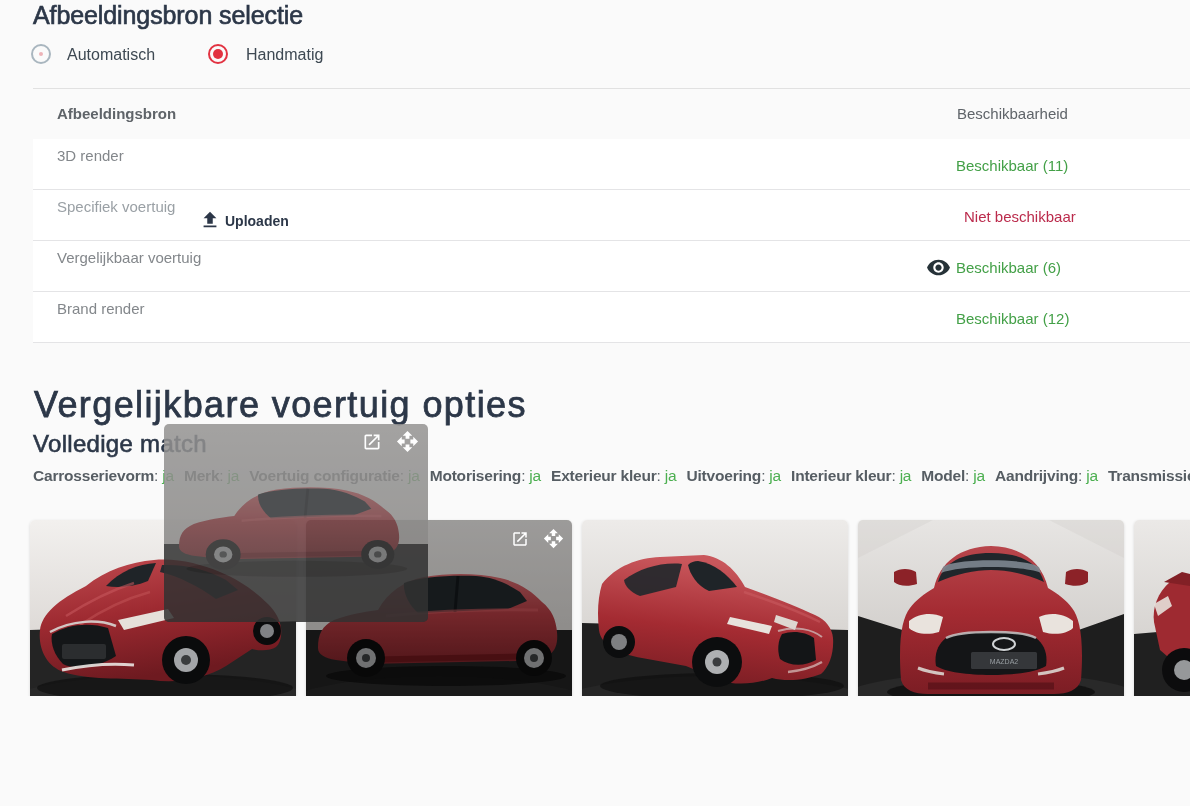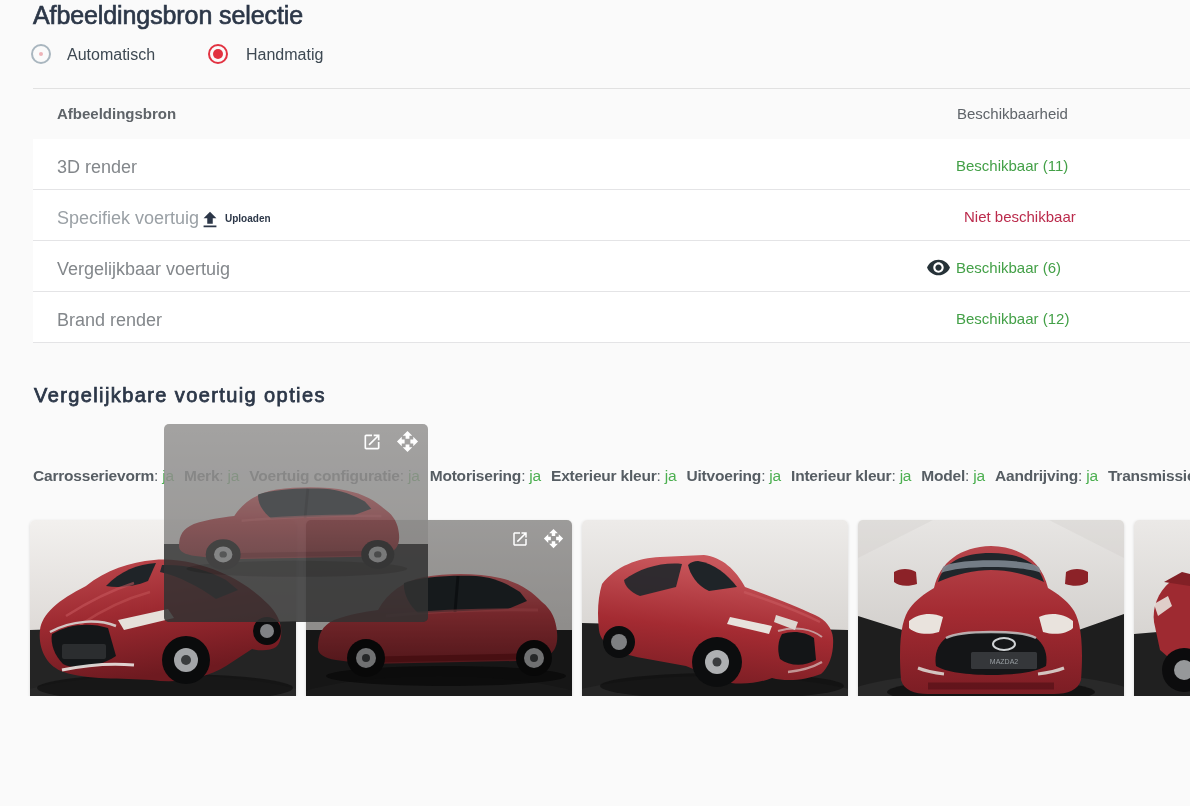--- a/index.html
+++ b/index.html
@@ -11,27 +11,27 @@
   .radio-outer { width:20px; height:20px; border-radius:50%; }
   .r1 { left:31px; top:44px; border:2px solid #a9b6bf; }
   .r1 .dot { position:absolute; left:6px; top:6px; width:4px; height:4px; border-radius:50%; background:#edb3b7; }
   .r2 { left:208px; top:44px; border:2px solid #e23241; }
   .r2 .dot { position:absolute; left:3px; top:3px; width:10px; height:10px; border-radius:50%; background:#e23241; }
   .rlabel { font-size:16px; color:#3d4852; top:46px; }
   
   .tbl-topline { left:33px; top:88px; width:1157px; height:1px; background:#e1e1e1; }
   .th { font-size:15px; color:#5f6469; top:105px; }
   .trow { left:33px; width:1157px; height:51px; background:#fff; border-bottom:1px solid #e4e4e6; }
-  .trow .cell-l { position:absolute; left:24px; top:18px; font-size:18px; color:#83878b; }
+  .trow .cell-l { position:absolute; left:24px; top:8px; font-size:15px; color:#83878b; }
   .trow .cell-r { position:absolute; left:923px; top:18px; font-size:15px; }
   .green { color:#43a047; }
   .red { color:#bb2b4c;margin-left:8px; }
   .upl { position:absolute; left:166px; top:19px; display:flex; align-items:flex-start; }
-  .upl b { font-size:10px; color:#2c3748; margin-left:4px; margin-top:3.5px; display:inline-block; }
-  .h2 { left:34px; top:384px; font-size:20px; font-weight:400; -webkit-text-stroke:0.75px #2c3748; color:#2c3748; letter-spacing:1.4px; }
+  .upl b { font-size:14px; color:#2c3748; margin-left:4px; margin-top:3.5px; display:inline-block; }
+  .h2 { left:34px; top:384px; font-size:36px; font-weight:400; -webkit-text-stroke:0.75px #2c3748; color:#2c3748; letter-spacing:1.4px; }
   .h3 { left:33px; top:430px; font-size:24px; font-weight:400; -webkit-text-stroke:0.6px #2c3748; color:#2c3748; letter-spacing:0.3px; }
   .attrs { left:33px; top:467px; font-size:15.5px; white-space:nowrap; color:#5b6268; letter-spacing:-0.2px; }
   .attrs b { color:#565d63; font-weight:700; }
   .attrs .ja { color:#4caf50; }
   .attrs .sep { display:inline-block; width:10px; }
   .card { top:520px; width:266px; height:196px; background:#fff; border-radius:5px; overflow:hidden;
           box-shadow:0 1px 3px rgba(0,0,0,0.15); }
   .card svg, .ghost svg { display:block; }
   .ghost { left:164px; top:424px; width:264px; height:198px; border-radius:5px; overflow:hidden; opacity:0.85; }
   .icons { position:absolute; top:8px; right:8px; display:flex; align-items:center; }
@@ -75,20 +75,21 @@
         <path d="M12 4.5C7 4.5 2.73 7.61 1 12c1.73 4.39 6 7.5 11 7.5s9.27-3.11 11-7.5c-1.73-4.39-6-7.5-11-7.5zM12 17c-2.76 0-5-2.24-5-5s2.24-5 5-5 5 2.24 5 5-2.24 5-5 5zm0-8c-1.66 0-3 1.34-3 3s1.34 3 3 3 3-1.34 3-3-1.34-3-3-3z"></path>
       </svg>
     <span class="cell-r green">Beschikbaar (6)</span>
   </div>
   <div class="abs trow" style="top:292px;">
     <span class="cell-l">Brand render</span>
     <span class="cell-r green">Beschikbaar (12)</span>
   </div>
 
   <h2 class="abs h2">Vergelijkbare voertuig opties</h2>
+  <h3 class="abs h3">Volledige match</h3>
   <div class="abs attrs">
     <b>Carrosserievorm</b>: <span class="ja">ja</span><span class="sep"></span><b>Merk</b>: <span class="ja">ja</span><span class="sep"></span><b>Voertuig configuratie</b>: <span class="ja">ja</span><span class="sep"></span><b>Motorisering</b>: <span class="ja">ja</span><span class="sep"></span><b>Exterieur kleur</b>: <span class="ja">ja</span><span class="sep"></span><b>Uitvoering</b>: <span class="ja">ja</span><span class="sep"></span><b>Interieur kleur</b>: <span class="ja">ja</span><span class="sep"></span><b>Model</b>: <span class="ja">ja</span><span class="sep"></span><b>Aandrijving</b>: <span class="ja">ja</span><span class="sep"></span><b>Transmissie</b>: 
   </div>
 
   <div class="abs card" style="left:30px;">
     <svg width="266" height="196" viewBox="0 0 266 196" id="car1">
       <defs>
         <linearGradient id="w1" x1="0" y1="0" x2="0" y2="1">
           <stop offset="0" stop-color="#f2f0ee"></stop>
             <stop offset="1" stop-color="#dedad7"></stop>

